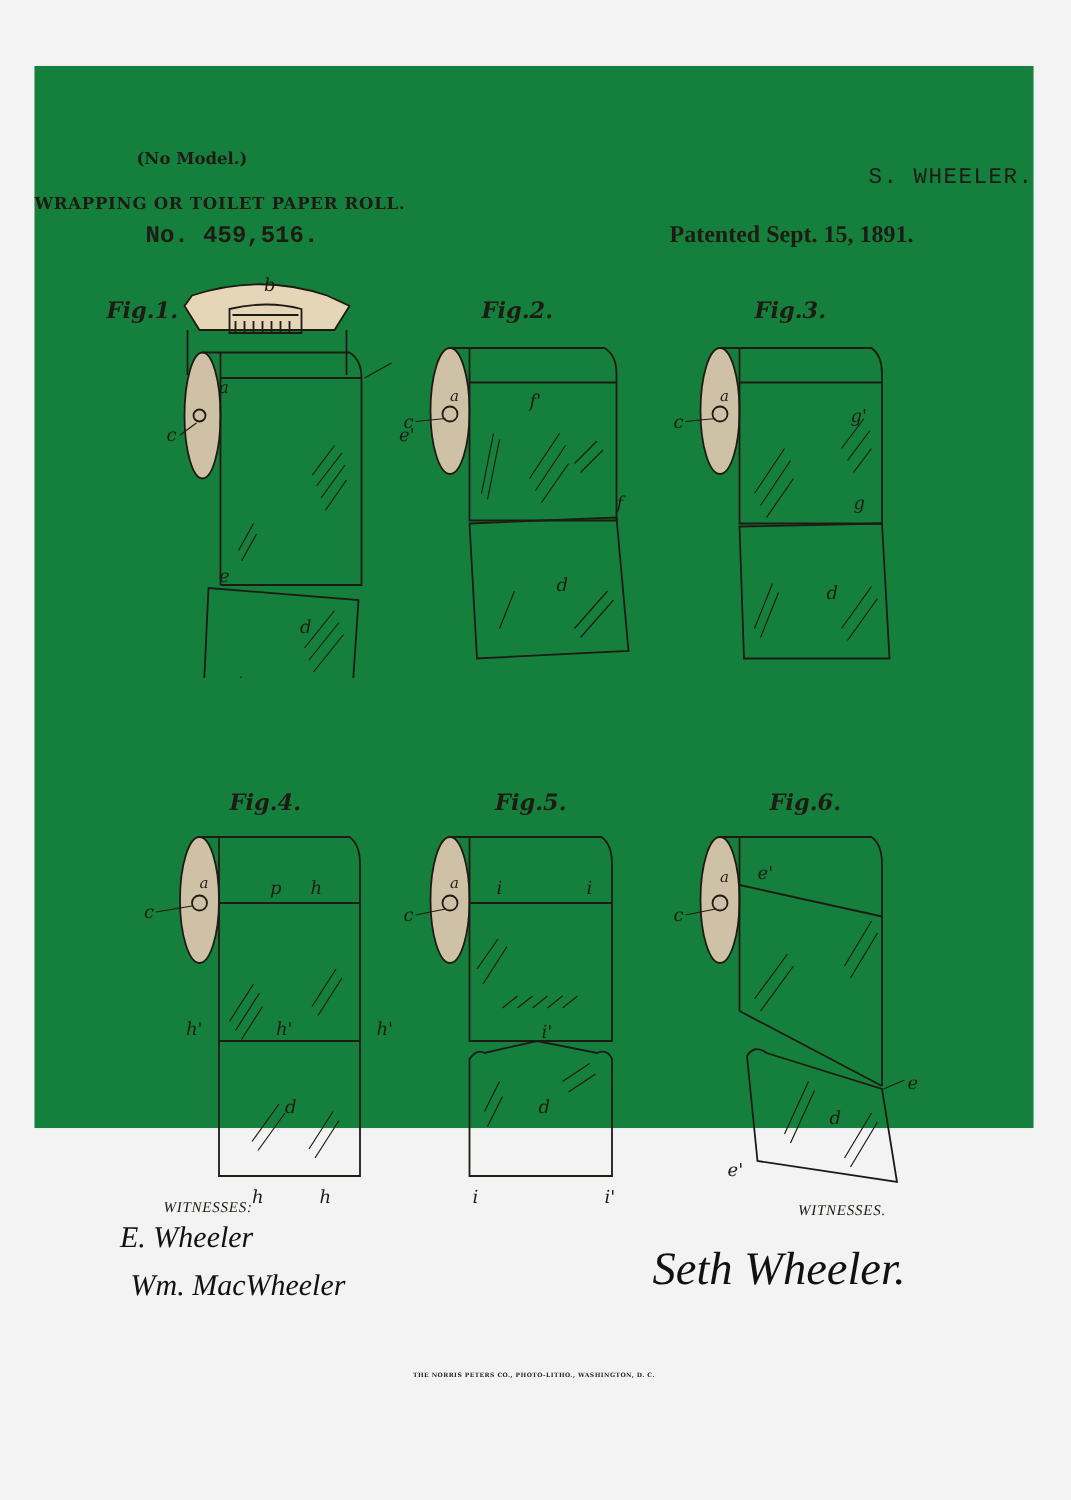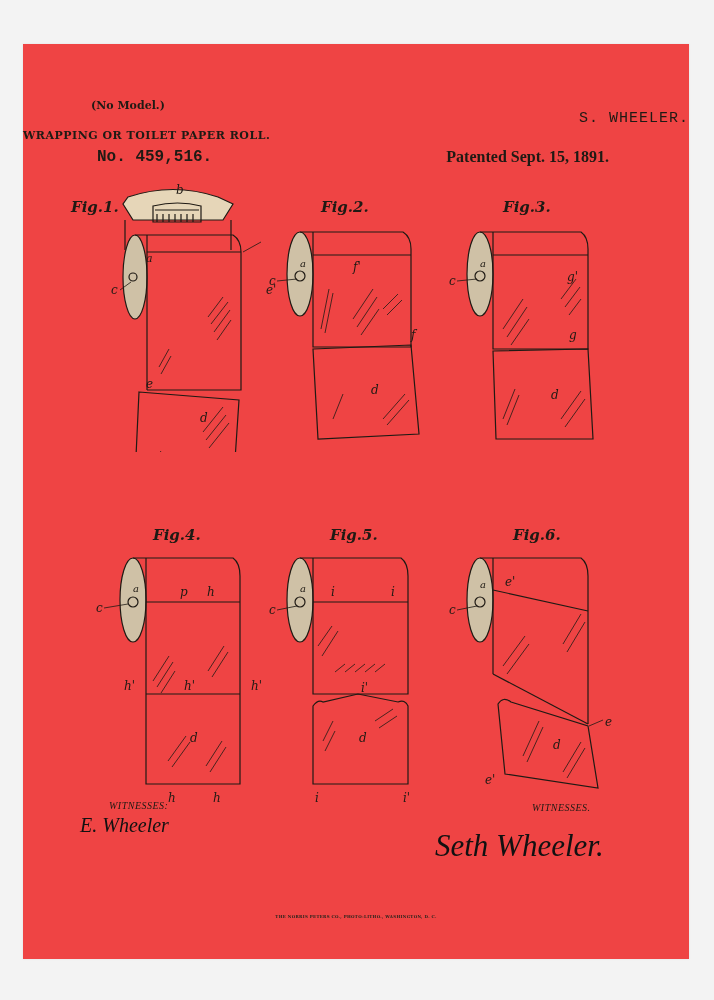--- a/index.html
+++ b/index.html
@@ -1,22 +1,22 @@
 <!DOCTYPE html>
 <html><head>
 <meta charset="utf-8">
 <style>
   html, body { margin: 0; padding: 0; }
   body {
     width: 714px; height: 1000px; background: #f3f3f3; position: relative; overflow: hidden;
     font-family: "DejaVu Serif", serif;
   }
   .sheet {
-    position: absolute; left: 23px; top: 44px; width: 666px; height: 915px;
-    background: #ef4444;
+    position: absolute; left: 23px; top: 44px; width: 666px; height: 708px;
+    background: #15803d;
     box-shadow: 0 0 2px rgba(0,0,0,0.08);
   }
   .txt { position: absolute; color: #1f1a14; white-space: nowrap; }
   .no-model { left: 68px; top: 55px; font-size: 11px; font-weight: bold; font-family: "DejaVu Serif", serif; }
   .inventor-name { left: 0; width: 666px; text-align: right; top: 66px; font-size: 15px; letter-spacing: 1px; font-family: "Liberation Mono", monospace; }
   .invention-title { left: 0; width: 666px; text-align: left; top: 85px; font-size: 11px; font-weight: bold; letter-spacing: 0.5px; font-family: "DejaVu Serif", serif; }
   .patent-no { left: 74px; top: 104px; font-size: 16px; font-family: "Liberation Mono", monospace; font-weight: bold; }
   .patent-date { right: 80px; top: 104px; font-size: 16px; font-family: Liberation Serif, serif; font-weight: bold; }
   .fig-label { position: absolute; font-style: italic; font-weight: bold; font-size: 15px; color: #1f1a14; font-family: "DejaVu Serif", serif; }
   .drawing { position: absolute; }
@@ -163,16 +163,17 @@
     <text x="162" y="170" font-size="12" stroke="none" fill="#1f1a14">e</text>
     <path d="M146 170 L160 164" stroke-width="0.8"></path>
     <text x="110" y="193" font-size="12" stroke="none" fill="#1f1a14">d</text>
     <text x="42" y="228" font-size="12" stroke="none" fill="#1f1a14">e'</text>
   </svg>
 
   <div class="witness-label" style="left:86px;top:756px">WITNESSES:</div>
   <div class="inventor-label" style="left:509px;top:758px">WITNESSES.</div>
 
   <div class="signature" style="left:57px;top:770px;font-size:20px">E. Wheeler</div>
+  <div class="signature" style="left:64px;top:802px;font-size:20px">Wm. MacWheeler</div>
   <div class="signature" style="left:412px;top:784px;font-size:31px">Seth Wheeler.</div>
 
   <div class="imprint">THE NORRIS PETERS CO., PHOTO-LITHO., WASHINGTON, D. C.</div>
 </div>
 
 </body></html>

